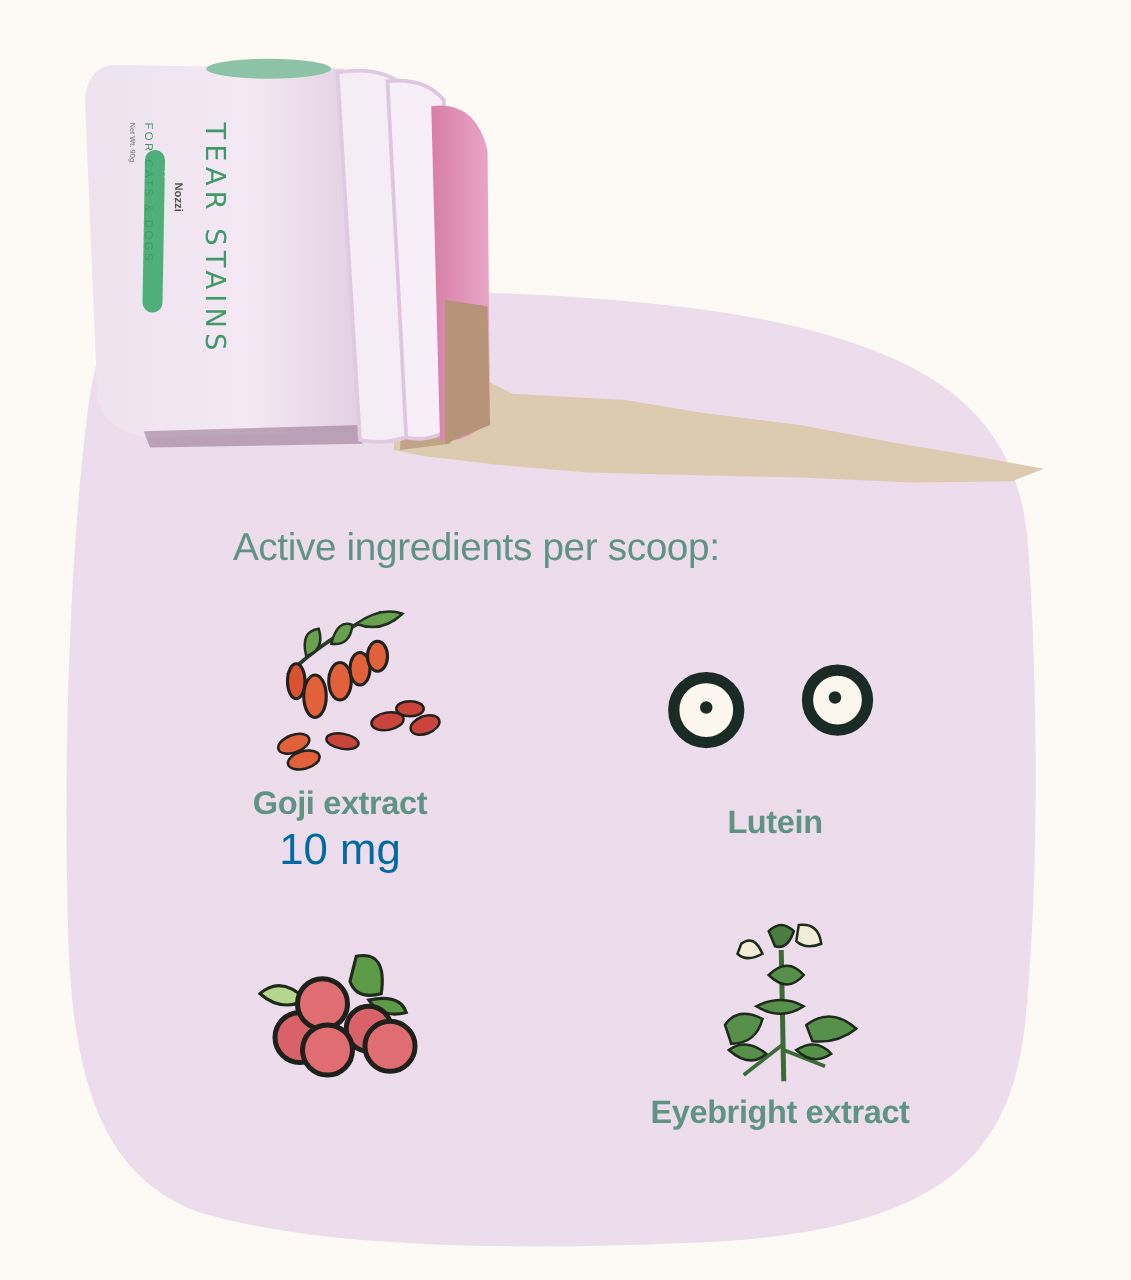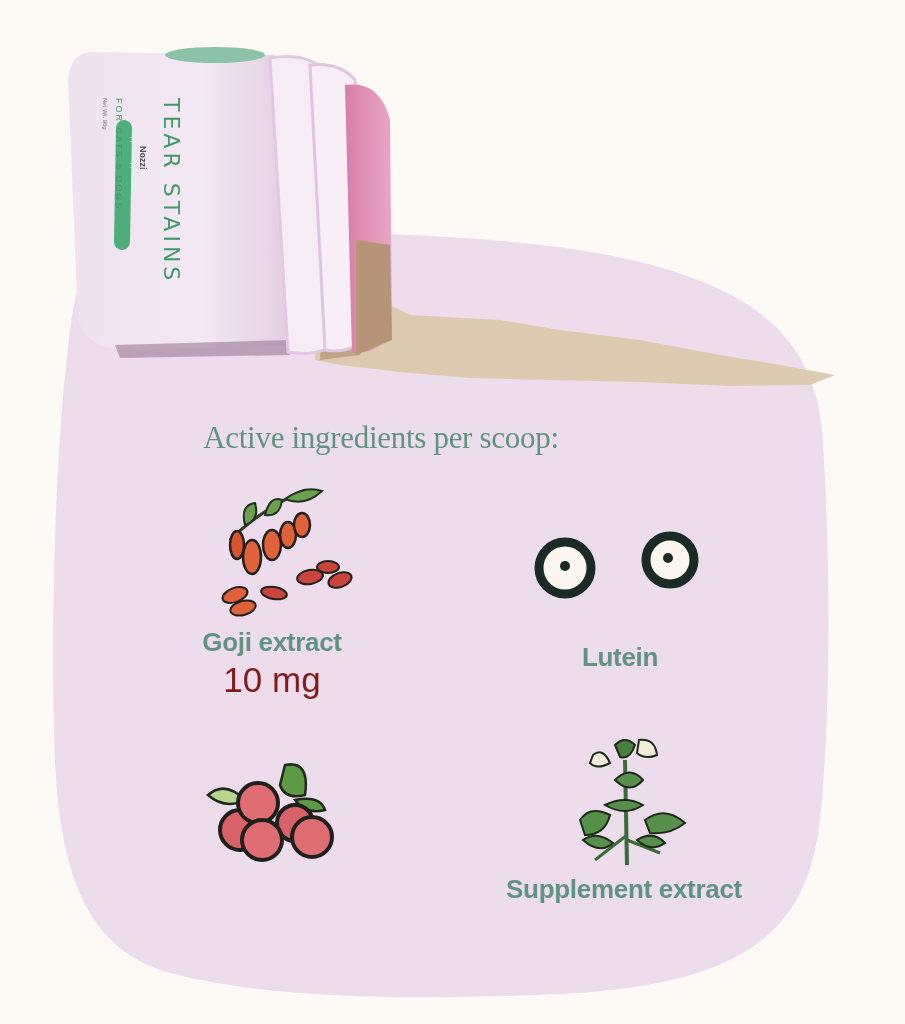--- a/index.html
+++ b/index.html
@@ -12,30 +12,30 @@
   .jar { position: absolute; left: 60px; top: 40px; width: 360px; height: 340px; }
   .jar-label-text {
     position: absolute; left: 96px; top: 88px; width: 90px; height: 200px;
   }
   .label-line {
     position: absolute; white-space: nowrap; transform-origin: left top;
     transform: rotate(90deg); color: #3f9a69;
   }
   .title {
     position: absolute; left: 0; width: 762px; top: 420px; text-align: center;
-    font-size: 31px; color: #5f9484; letter-spacing: -0.3px; font-family: Liberation Serif, serif;
+    font-size: 31px; color: #5f9484; letter-spacing: -0.3px;
   }
   .ing {
     position: absolute; width: 260px; text-align: center;
   }
   .ing .name {
     font-weight: bold; font-size: 26px; color: #5f9484; letter-spacing: -0.3px;
   }
   .ing .dose {
-    font-size: 35px; color: #7f1d1d; margin-top: 2px; font-weight: normal;
+    font-size: 35px; color: #0369a1; margin-top: 2px; font-weight: normal;
   }
   .icon { position: absolute; }
 </style>
 </head>
 <body>
 
 <svg class="blob" viewBox="0 0 905 1024">
   <path d="M110 235 C 300 228, 520 232, 640 262 C 760 292, 812 340, 822 430 C 830 540, 832 700, 820 820 C 808 920, 760 985, 560 994 C 420 1000, 260 1000, 160 970 C 90 945, 60 880, 55 760 C 50 620, 55 450, 70 330 C 78 270, 92 240, 110 235 Z" fill="#ecdcec"></path>
 </svg>
 
@@ -136,14 +136,14 @@
 <div class="ing" style="left:142px;top:627px;">
   <div class="name">Goji extract</div>
   <div class="dose">10 mg</div>
 </div>
 <div class="ing" style="left:490px;top:625px;margin-top:17px;">
   <div class="name">Lutein</div>
 </div>
 <div class="ing" style="left:145px;top:874px;">
 </div>
 <div class="ing" style="left:494px;top:874px;">
-  <div class="name">Supplement extract</div>
+  <div class="name">Eyebright extract</div>
 </div>
 
 </body></html>

